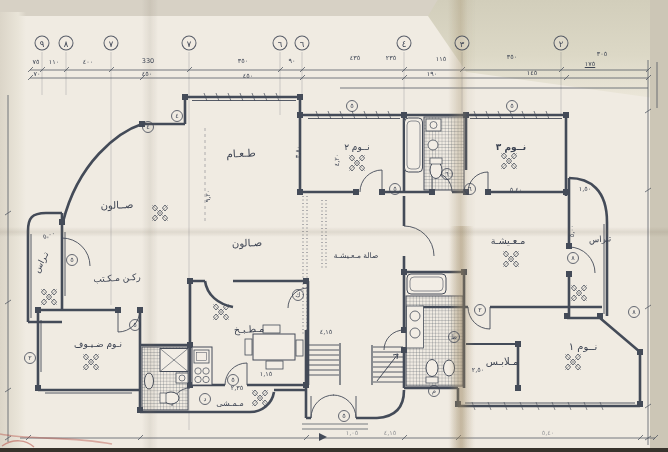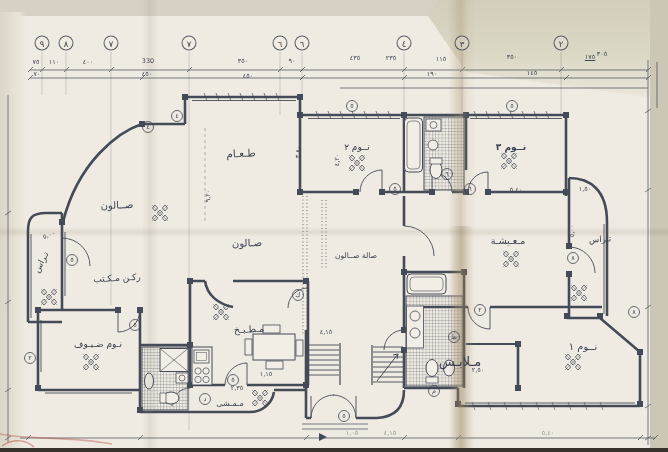--- a/index.html
+++ b/index.html
@@ -277,49 +277,49 @@
       <span class="bubble" style="left: 404px; top: 43px; transform: translate(-50%, -50%);">٤</span>
       <span class="bubble" style="left: 462px; top: 43px; transform: translate(-50%, -50%);">٣</span>
       <span class="bubble" style="left: 561px; top: 43px; transform: translate(-50%, -50%);">٢</span>
     </div>
   <div class="layer" id="room-labels">
       <span class="room-label" style="left: 241px; top: 153px; transform: translate(-50%, -50%) rotate(-3deg); font-size: 10.5px;">طـعـام</span>
       <span class="room-label" style="left: 357px; top: 147px; transform: translate(-50%, -50%); font-size: 9px;">نــوم ٢</span>
       <span class="room-label" style="left: 511px; top: 147px; transform: translate(-50%, -50%); font-size: 9px; font-weight: bold;">نــوم ٣</span>
       <span class="room-label" style="left: 117px; top: 205px; transform: translate(-50%, -50%) rotate(-2deg); font-size: 10px;">صــالون</span>
       <span class="room-label" style="left: 247px; top: 243px; transform: translate(-50%, -50%) rotate(-2deg); font-size: 10px;">صـالون</span>
-      <span class="room-label" style="left: 356px; top: 255px; transform: translate(-50%, -50%); font-size: 7.5px;">صالة صــالون</span>
+      <span class="room-label" style="left: 356px; top: 255px; transform: translate(-50%, -50%); font-size: 7.5px;">صالة مـعـيشـة</span>
       <span class="room-label" style="left: 508px; top: 240px; transform: translate(-50%, -50%); font-size: 9.5px;">مـعـيشـة</span>
       <span class="room-label" style="left: 600px; top: 239px; transform: translate(-50%, -50%) rotate(-4deg); font-size: 8.5px;">تـراس</span>
       <span class="room-label" style="left: 41px; top: 262px; transform: translate(-50%, -50%) rotate(-62deg); font-size: 8.5px;">تـراس</span>
       <span class="room-label" style="left: 117px; top: 278px; transform: translate(-50%, -50%) rotate(-3deg); font-size: 9px;">ركـن مـكـتب</span>
       <span class="room-label" style="left: 98px; top: 344px; transform: translate(-50%, -50%); font-size: 9px;">نـوم ضـيـوف</span>
       <span class="room-label" style="left: 249px; top: 329px; transform: translate(-50%, -50%) rotate(-3deg); font-size: 9.5px;">مـطـبـخ</span>
       <span class="room-label" style="left: 230px; top: 403px; transform: translate(-50%, -50%); font-size: 8px;">مـمـشى</span>
-      <span class="room-label" style="left: 460px; top: 361px; transform: translate(-50%, -50%); font-size: 13px;">مـلابـس</span>
+      <span class="room-label" style="left: 502px; top: 361px; transform: translate(-50%, -50%); font-size: 10px;">مـلابـس</span>
       <span class="room-label" style="left: 583px; top: 346px; transform: translate(-50%, -50%); font-size: 10px;">نــوم ١</span>
     </div>
   <div class="layer" id="dim-labels">
       <span class="dim" style="left: 36px; top: 62px; transform: translate(-50%, -50%);">٧٥</span>
       <span class="dim" style="left: 54px; top: 62px; transform: translate(-50%, -50%);">١١٠</span>
       <span class="dim" style="left: 88px; top: 62px; transform: translate(-50%, -50%);">٤٠٠</span>
       <span class="dim" style="left: 148px; top: 61px; transform: translate(-50%, -50%);">330</span>
       <span class="dim" style="left: 243px; top: 61px; transform: translate(-50%, -50%);">٣٥٠</span>
       <span class="dim" style="left: 292px; top: 61px; transform: translate(-50%, -50%);">٩٠</span>
       <span class="dim" style="left: 355px; top: 58px; transform: translate(-50%, -50%);">٤٣٥</span>
       <span class="dim" style="left: 391px; top: 58px; transform: translate(-50%, -50%);">٢٣٥</span>
       <span class="dim" style="left: 441px; top: 59px; transform: translate(-50%, -50%);">١١٥</span>
       <span class="dim" style="left: 512px; top: 57px; transform: translate(-50%, -50%);">٣٥٠</span>
       <span class="dim" style="left: 602px; top: 54px; transform: translate(-50%, -50%);">٣٠٥</span>
       <span class="dim" style="left: 37px; top: 74px; transform: translate(-50%, -50%);">٧٠</span>
       <span class="dim" style="left: 147px; top: 74px; transform: translate(-50%, -50%);">٤٥٠</span>
       <span class="dim" style="left: 248px; top: 76px; transform: translate(-50%, -50%);">٤٥٠</span>
       <span class="dim" style="left: 432px; top: 74px; transform: translate(-50%, -50%);">١٩٠</span>
       <span class="dim" style="left: 532px; top: 73px; transform: translate(-50%, -50%);">١٤٥</span>
-      <span class="dim" style="left: 590px; top: 57px; transform: translate(-50%, -50%); text-decoration: underline;">١٧٥</span>
+      <span class="dim" style="left: 590px; top: 64px; transform: translate(-50%, -50%); text-decoration: underline;">١٧٥</span>
       <span class="dim" style="left: 208px; top: 196px; transform: translate(-50%, -50%) rotate(-90deg);">٩,٢٠</span>
       <span class="dim" style="left: 298px; top: 152px; transform: translate(-50%, -50%) rotate(-90deg);">٣,٨٠</span>
       <span class="dim" style="left: 337px; top: 160px; transform: translate(-50%, -50%) rotate(-90deg);">٤,٢٠</span>
       <span class="dim" style="left: 516px; top: 190px; transform: translate(-50%, -50%);">٥,٤٠</span>
       <span class="dim" style="left: 585px; top: 189px; transform: translate(-50%, -50%);">١,٥٠</span>
       <span class="dim" style="left: 572px; top: 231px; transform: translate(-50%, -50%) rotate(-90deg);">٥,٠٠</span>
       <span class="dim" style="left: 49px; top: 235px; transform: translate(-50%, -50%) rotate(-20deg);">٥,٠٠</span>
       <span class="dim" style="left: 326px; top: 332px; transform: translate(-50%, -50%);">٤,١٥</span>
       <span class="dim" style="left: 478px; top: 370px; transform: translate(-50%, -50%);">٢,٥٠</span>
       <span class="dim" style="left: 237px; top: 388px; transform: translate(-50%, -50%);">٢,٣٥</span>

